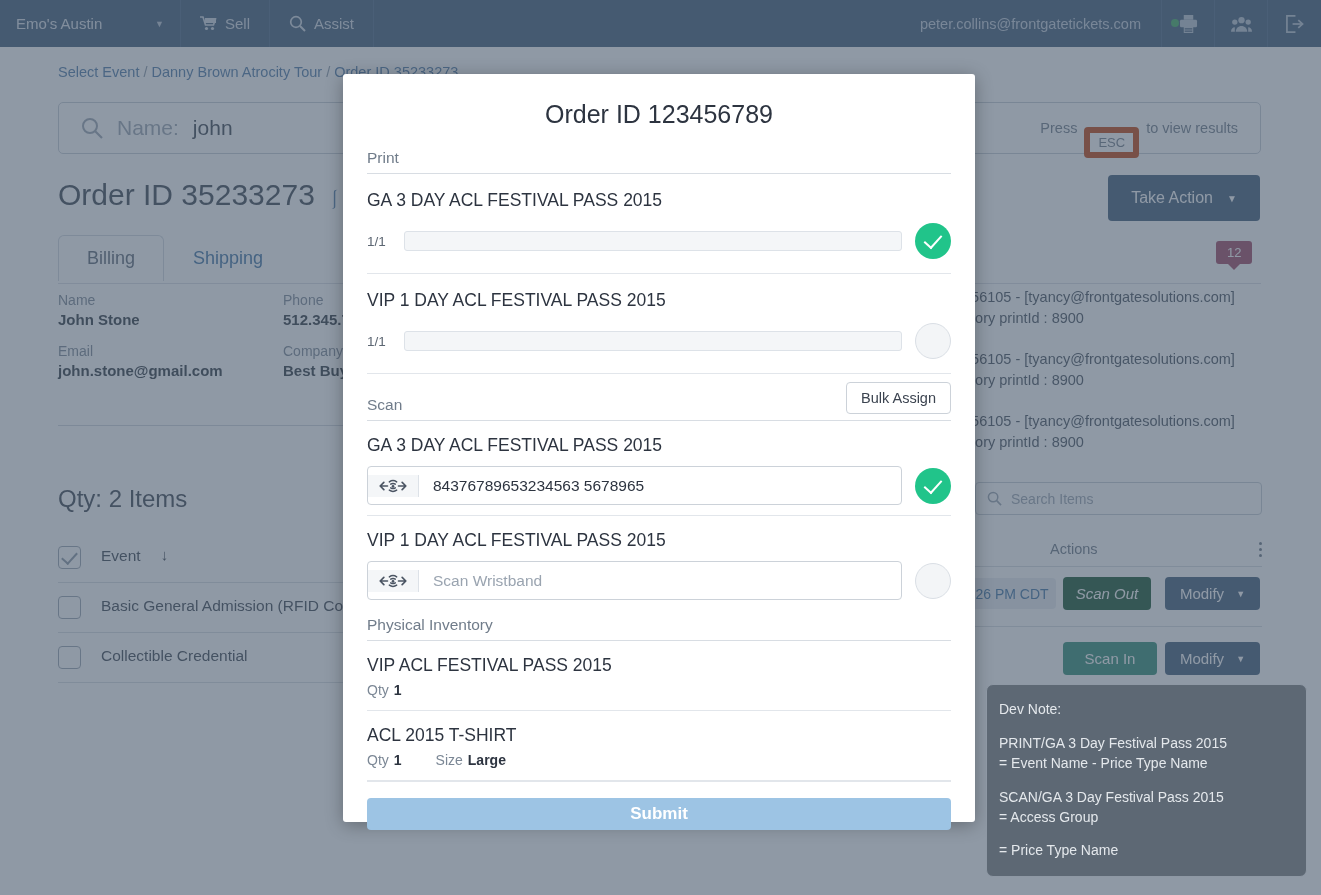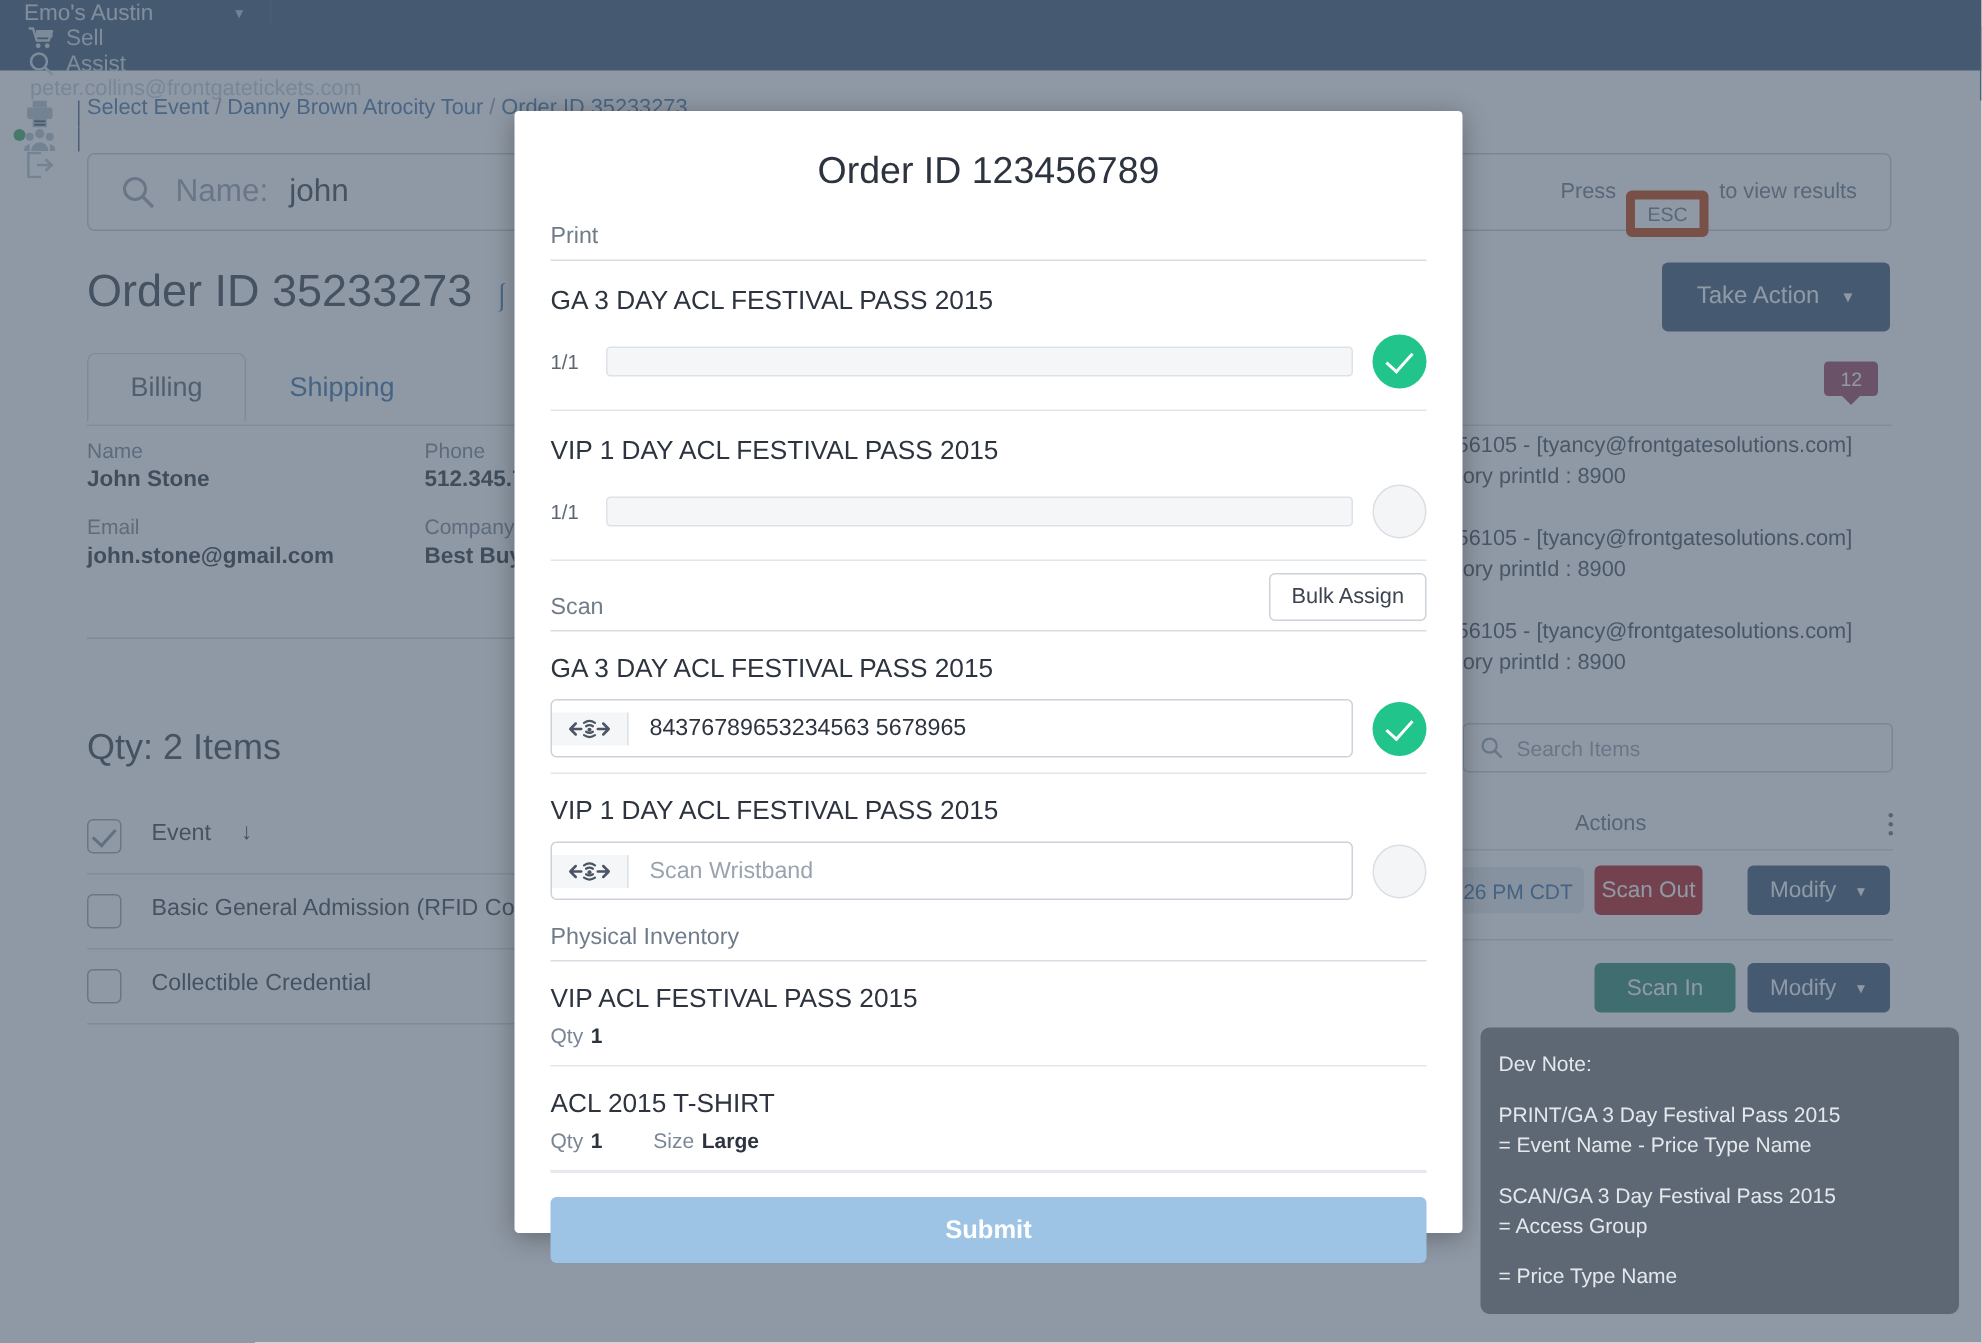--- a/index.html
+++ b/index.html
@@ -8,21 +8,21 @@
     font-family: "Liberation Sans", sans-serif;
     overflow: hidden; background: #fff;
   }
   #root { position: relative; width: 1321px; height: 895px; }
 
   
   .bg-page { position: absolute; inset: 0; background: #ffffff; }
 
   .topnav {
     position: absolute; top: 0; left: 0; width: 1321px; height: 47px;
-    background: #3e5a78; display: flex; align-items: stretch; flex-direction: column;
+    background: #3e5a78; display: flex; align-items: stretch;
   }
   .nav-brand {
     display: flex; align-items: center; justify-content: space-between;
     width: 181px; padding: 0 16px; color: #d9e0e8; font-size: 15px;
     border-right: 1px solid #4a6party;
     border-right: 1px solid #4a6687;
   }
   .nav-caret { font-size: 9px; color: #b9c5d2; }
   .nav-item {
     display: flex; align-items: center; gap: 8px; padding: 0 19px;
@@ -123,21 +123,21 @@
 
   .pill-time {
     position: absolute; top: 578px; left: 968px; width: 88px; height: 31px;
     background: #e9edf1; border-radius: 4px; color: #3d72a4; font-size: 14px;
     display: flex; align-items: center; justify-content: center;
   }
   .btn-sq {
     position: absolute; border-radius: 4px; color: #fff; font-size: 15px;
     display: flex; align-items: center; justify-content: center; gap: 12px;
   }
-  .btn-scanout { top: 577px; left: 1063px; width: 72px; height: 33px; background: #b91c1c; }
+  .btn-scanout { top: 577px; left: 1063px; width: 88px; height: 33px; background: #14532d; font-style: italic; }
   .btn-scanin  { top: 642px; left: 1063px; width: 94px; height: 33px; background: #2e8b74; }
   .btn-mod1    { top: 577px; left: 1165px; width: 95px; height: 33px; background: #3e5a78; }
   .btn-mod2    { top: 642px; left: 1165px; width: 95px; height: 33px; background: #3e5a78; }
   .m-caret { font-size: 9px; }
 
   .log-list { position: absolute; top: 278px; left: 963px; width: 300px; font-size: 14.5px; color: #46505c; }
   .log-item { padding: 9px 0 11px; line-height: 1.45; }
 
   
   .overlay { position: absolute; inset: 0; background: rgba(74,90,110,0.62); }
@@ -209,21 +209,21 @@
   .toggle-row { display: flex; align-items: center; gap: 11px; }
   .toggle {
     width: 44px; height: 22px; border-radius: 11px; background: #2f80c8; position: relative;
   }
   .toggle .knob {
     position: absolute; right: 2px; top: 2px; width: 18px; height: 18px;
     border-radius: 50%; background: #fff;
   }
   .toggle-txt { font-size: 14.5px; color: #3c4450; }
   .submit-btn {
-    flex: 1; height: 44px; background: #9dc4e4; border-radius: 4px;
+    flex: 1; height: 32px; background: #9dc4e4; border-radius: 4px;
     color: #fff; font-size: 17px; font-weight: bold;
     display: flex; align-items: center; justify-content: center;
   }
 
   
   .devnote {
     position: absolute; top: 684px; left: 986px; width: 321px;
     background: #5d6874; border: 1px solid #8e98a4; border-radius: 7px;
     padding: 15px 12px; color: #e4e8ec; font-size: 14px; line-height: 1.42;
   }

